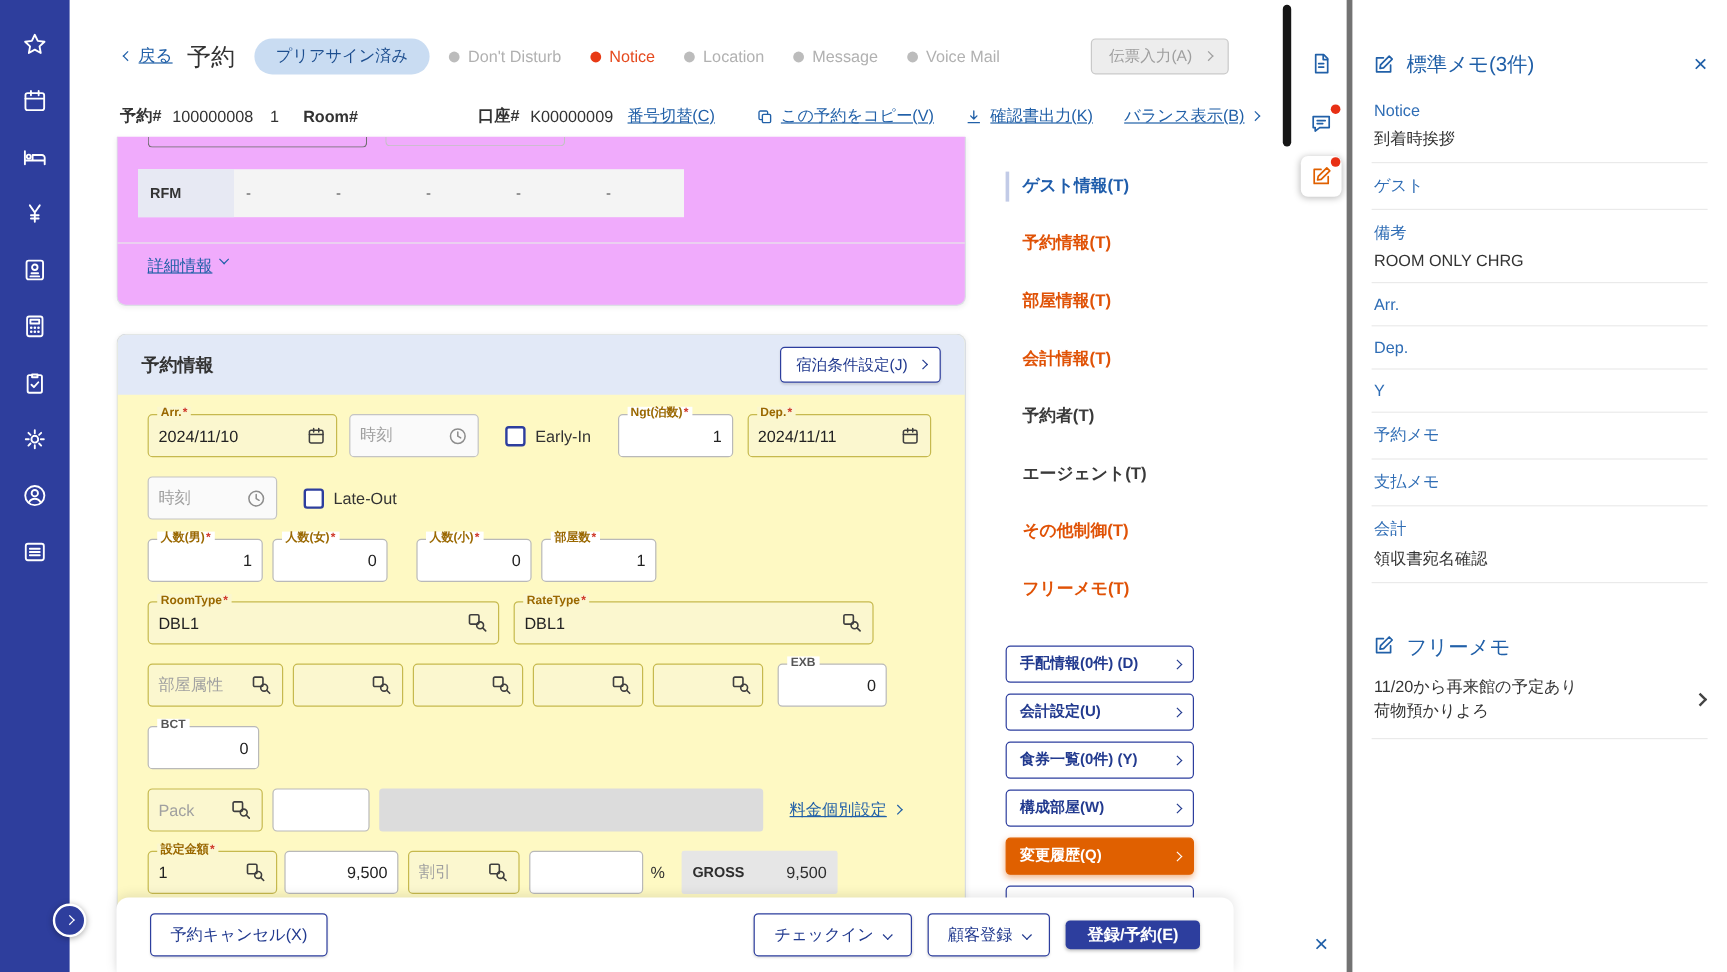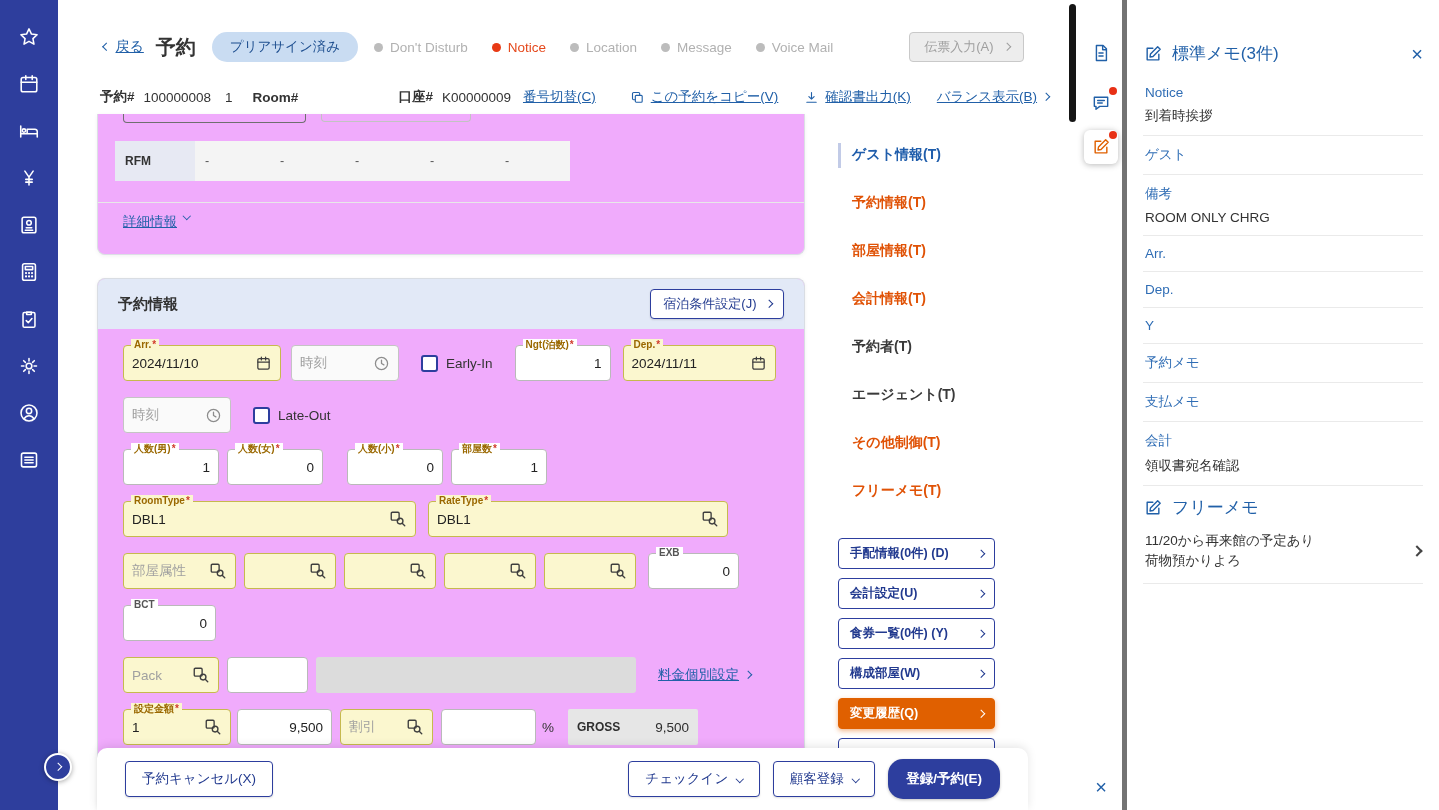--- a/index.html
+++ b/index.html
@@ -18,21 +18,21 @@
 .chv{display:inline-block;width:7px;height:7px;border-right:2px solid currentColor;border-bottom:2px solid currentColor;transform:rotate(-45deg);flex:0 0 auto}
 .chv.down{transform:rotate(45deg)}
 .chv.left{transform:rotate(135deg)}
 .chv.sm{width:5.5px;height:5.5px;border-width:1.8px}
 
 
 .main{position:absolute;left:58px;top:0;width:1012px;height:810px;background:#fff;overflow:hidden}
 .hrow1{position:absolute;left:46px;right:46px;top:30px;height:34px;display:flex;align-items:center}
 .back{display:inline-flex;align-items:center;gap:6px;color:#2160a8;font-size:14px;text-decoration:none}
 .back .t{text-decoration:underline}
-.ttl{font-size:20px;font-weight:700;color:#333;margin-left:12px}
+.ttl{font-size:20px;font-weight:400;color:#333;margin-left:12px}
 .pill{margin-left:16px;background:#c9dcf2;color:#1d4e8f;font-size:13.5px;height:30px;display:inline-flex;align-items:center;padding:0 18px;border-radius:16px;white-space:nowrap}
 .statuses{display:flex;gap:24px;margin-left:16px}
 .st{display:inline-flex;align-items:center;gap:7px;font-size:13.5px;color:#b1b1b1;white-space:nowrap}
 .st .dot{width:9px;height:9px;border-radius:50%;background:#bcbcbc}
 .st.on{color:#e5491d}
 .st.on .dot{background:#e83a15}
 .slip{margin-left:auto;height:30px;display:inline-flex;align-items:center;gap:10px;padding:0 14px;background:#ededed;border:1px solid #c9c9c9;border-radius:4px;color:#9f9f9f;font-size:13px}
 
 .hrow2{position:absolute;left:42px;right:46px;top:84px;height:26px;display:flex;align-items:center;font-size:13.5px;color:#333;white-space:nowrap}
 .blab{font-weight:700}
@@ -46,21 +46,21 @@
 .cut1{position:absolute;left:25px;top:0;width:183px;height:9px;border:1.5px solid #6f6f6f;border-top:none;border-radius:0 0 4px 4px}
 .cut2{position:absolute;left:223px;top:0;width:150px;height:8px;border:1px solid #c2c2c2;border-top:none;border-radius:0 0 4px 4px}
 .rfmrow{position:absolute;left:17px;top:27px;height:40px;display:flex;background:#f4f4f4}
 .rfmlab{width:80px;background:#e7e9f3;font-weight:700;color:#333;display:flex;align-items:center;padding-left:10px;font-size:12px}
 .rfmv{width:75px;display:flex;align-items:center;padding-left:10px;color:#555;font-size:12.5px}
 .c1div{position:absolute;left:0;right:0;top:88px;border-top:1px solid #e8e8e8}
 .dlink{position:absolute;left:25px;top:99px;display:inline-flex;align-items:flex-start;gap:7px;color:#2160a8;font-size:13.5px;text-decoration:none}
 .dlink .t{text-decoration:underline}
 
 
-.card2{position:absolute;left:39px;top:278px;width:708px;height:532px;border:1px solid #d9dde3;border-bottom:none;border-radius:8px 8px 0 0;background:#f0abfc;z-index:1;box-shadow:0 1px 4px rgba(0,0,0,.06)}
+.card2{position:absolute;left:39px;top:278px;width:708px;height:532px;border:1px solid #d9dde3;border-bottom:none;border-radius:8px 8px 0 0;background:#fef9c3;z-index:1;box-shadow:0 1px 4px rgba(0,0,0,.06)}
 .c2head{height:50px;background:#e2e9f7;border-radius:7px 7px 0 0;display:flex;align-items:center;padding:0 20px}
 .c2head h2{font-size:15px;font-weight:700;color:#333}
 .obtn{display:inline-flex;align-items:center;gap:9px;height:30px;padding:0 12px;background:#fff;border:1.5px solid #2d3e9e;border-radius:4px;color:#223a8f;font-size:13px;box-shadow:0 1px 2px rgba(0,0,0,.12);white-space:nowrap}
 .c2head .obtn{margin-left:auto}
 .c2body{padding:16px 0 0 25px}
 .frow{display:flex;align-items:center;height:36px;margin-bottom:16px}
 
 .fld{position:relative;height:36px;border:1px solid #b9b9b9;border-radius:4px;background:#fff;display:flex;align-items:center;padding:0 8px;font-size:13.5px;color:#222;flex:0 0 auto}
 .fld label{position:absolute;top:-7px;left:7px;font-size:10px;line-height:12px;color:#9a6800;background:#fff;padding:0 3px;white-space:nowrap;font-weight:700}
 .fld .req{color:#d03a2b;margin-left:1px}
@@ -89,21 +89,21 @@
 .snl.alert{color:#e05206}
 .snl.norm{color:#3a3a3a}
 .snl.active::before{content:"";position:absolute;left:-14px;top:-3px;width:3px;height:25px;background:#c2cbe7}
 .snb{position:absolute;left:0;width:157px;height:31px;display:flex;align-items:center;justify-content:space-between;padding:0 11px;background:#fff;border:1.5px solid #2d3e9e;border-radius:4px;color:#223a8f;font-size:12.5px;font-weight:600;white-space:nowrap}
 .snb.filled{background:#e06000;border-color:#e06000;color:#fff;box-shadow:0 2px 5px rgba(224,96,0,.45)}
 
 
 .footbar{position:absolute;left:39px;bottom:0;width:931px;height:62px;background:#fff;border-radius:10px 10px 0 0;box-shadow:0 -2px 10px rgba(0,0,0,.10);display:flex;align-items:center;padding:0 28px;gap:13px;z-index:6}
 .obtn.big{height:36px;font-size:13.5px;padding:0 16px}
 .fspacer{flex:1}
-.pbtn{height:40px;padding:0 18px;background:#2d3e9e;border-radius:15px;color:#fff;font-size:13.5px;font-weight:700;box-shadow:0 1px 3px rgba(0,0,0,.25);white-space:nowrap}
+.pbtn{height:24px;padding:0 18px;background:#2d3e9e;border-radius:4px;color:#fff;font-size:13.5px;font-weight:700;box-shadow:0 1px 3px rgba(0,0,0,.25);white-space:nowrap}
 
 
 .vscroll{position:absolute;left:1068px;top:0;width:9px;height:810px;background:#fff;z-index:10}
 .vthumb{position:absolute;left:1px;top:4px;width:7px;height:118px;background:#151515;border-radius:4px}
 
 
 .iconstrip{position:absolute;left:1080px;top:0;width:42px;height:810px;background:#fff;z-index:10}
 .isb{position:absolute;left:4px;width:34px;height:34px;display:flex;align-items:center;justify-content:center;color:#2160a8}
 .isb.active{background:#fff;border-radius:6px;box-shadow:0 1px 6px rgba(0,0,0,.28);color:#e06000}
 .rdot{position:absolute;top:1px;right:1px;width:8px;height:8px;border-radius:50%;background:#e83015}
@@ -111,21 +111,21 @@
 
 
 .memo{position:absolute;left:1122px;top:0;width:317px;height:810px;background:#fff;border-left:5px solid #737373;padding:0 16px;overflow:hidden;z-index:5}
 .mhead{margin-top:42px;display:flex;align-items:center;gap:9px;color:#2160a8}
 .mttl{font-size:17px}
 .mclose{margin-left:auto;color:#2160a8;font-size:20px;line-height:1}
 .mlist{margin-top:10px}
 .mitem{padding:10px 2px;border-bottom:1px solid #eaeaea;cursor:pointer}
 .mlab{font-size:13.5px;color:#2f6db5}
 .mtxt{font-size:13.5px;color:#333;margin-top:7px}
-.mhead2{margin-top:10px;display:flex;align-items:center;gap:9px;color:#2160a8}
+.mhead2{margin-top:42px;display:flex;gap:9px;color:#2160a8}
 .fmemo{display:flex;align-items:center;padding:12px 2px;border-bottom:1px solid #eaeaea;cursor:pointer}
 .fmtext{font-size:13.5px;color:#333;line-height:20px}
 .fmemo .chv{margin-left:auto;color:#444;width:8px;height:8px}
 </style>
 </head>
 <body>
 
 <div class="screen">
 
   <aside class="sidebar">

